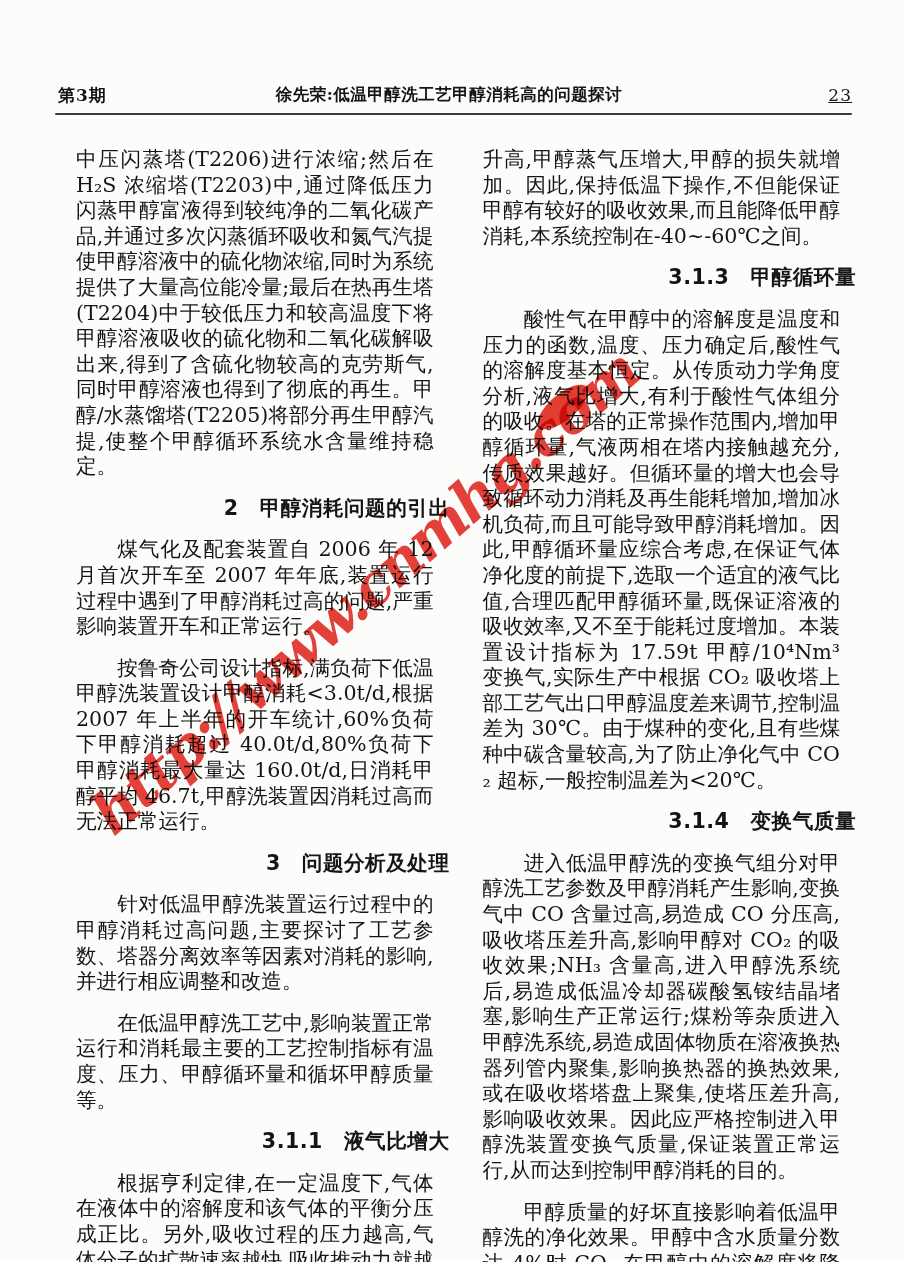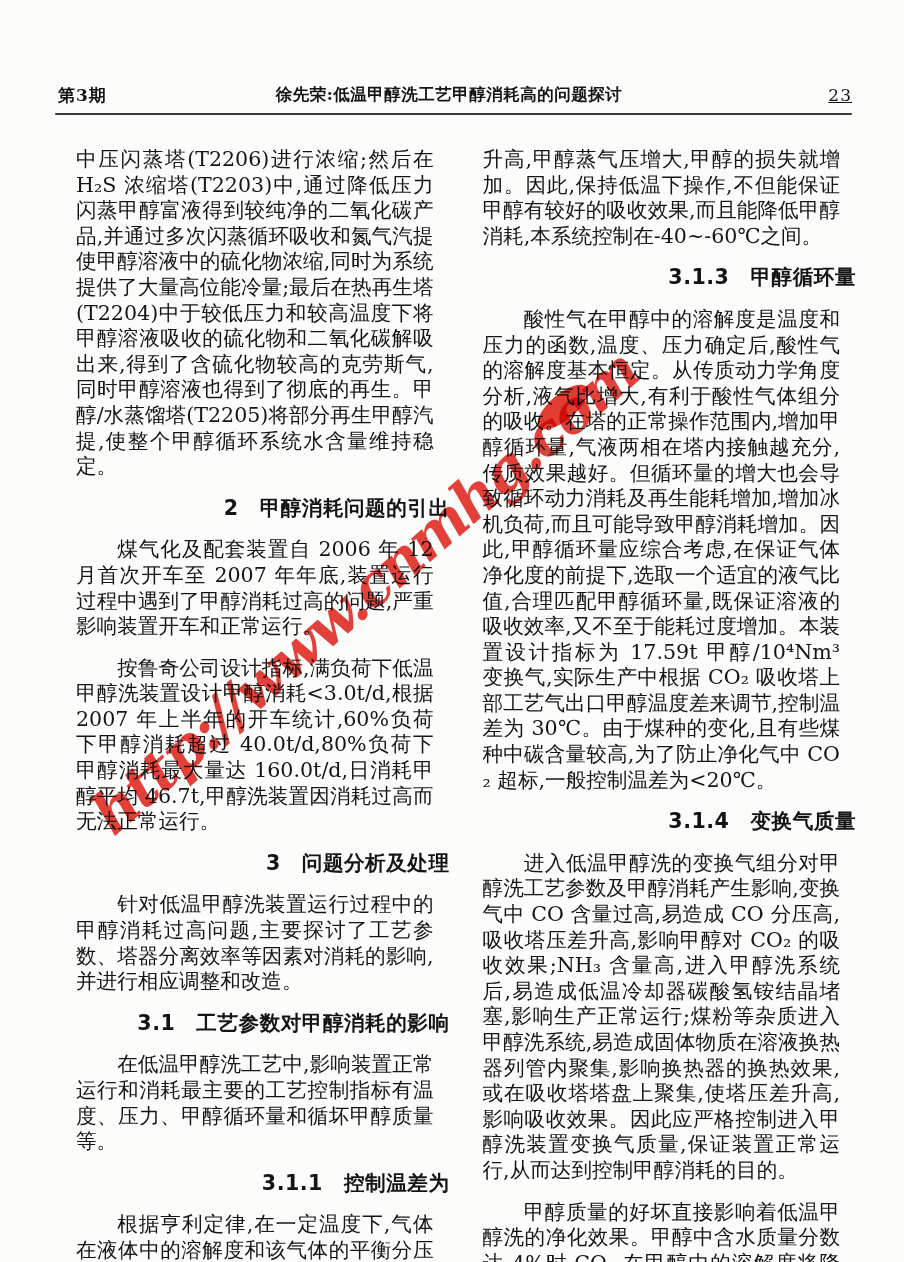--- a/index.html
+++ b/index.html
@@ -78,23 +78,22 @@
   <div class="header-rule"></div>
 
   <div class="content">
     <div class="col" id="left-column">
         <p class="paragraph">中压闪蒸塔(T2206)进行浓缩;然后在 H₂S 浓缩塔(T2203)中,通过降低压力闪蒸甲醇富液得到较纯净的二氧化碳产品,并通过多次闪蒸循环吸收和氮气汽提使甲醇溶液中的硫化物浓缩,同时为系统提供了大量高位能冷量;最后在热再生塔(T2204)中于较低压力和较高温度下将甲醇溶液吸收的硫化物和二氧化碳解吸出来,得到了含硫化物较高的克劳斯气,同时甲醇溶液也得到了彻底的再生。甲醇/水蒸馏塔(T2205)将部分再生甲醇汽提,使整个甲醇循环系统水含量维持稳定。</p>
         <h2 class="heading">2　甲醇消耗问题的引出</h2>
         <p class="paragraph indent">煤气化及配套装置自 2006 年 12 月首次开车至 2007 年年底,装置运行过程中遇到了甲醇消耗过高的问题,严重影响装置开车和正常运行。</p>
         <p class="paragraph indent">按鲁奇公司设计指标,满负荷下低温甲醇洗装置设计甲醇消耗&lt;3.0t/d,根据 2007 年上半年的开车统计,60%负荷下甲醇消耗超过 40.0t/d,80%负荷下甲醇消耗最大量达 160.0t/d,日消耗甲醇平均 46.7t,甲醇洗装置因消耗过高而无法正常运行。</p>
         <h2 class="heading">3　问题分析及处理</h2>
         <p class="paragraph indent">针对低温甲醇洗装置运行过程中的甲醇消耗过高问题,主要探讨了工艺参数、塔器分离效率等因素对消耗的影响,并进行相应调整和改造。</p>
-        <h2 class="heading">3.1　工艺参数对甲醇消耗的影响</h2>
         <p class="paragraph indent">在低温甲醇洗工艺中,影响装置正常运行和消耗最主要的工艺控制指标有温度、压力、甲醇循环量和循坏甲醇质量等。</p>
-        <h2 class="heading">3.1.1　控制温差为</h2>
+        <h2 class="heading">3.1.1　液气比增大</h2>
         <p class="paragraph indent">根据亨利定律,在一定温度下,气体在液体中的溶解度和该气体的平衡分压成正比。另外,吸收过程的压力越高,气体分子的扩散速率越快,吸收推动力就越大,吸收速率越快。因此,吸收过程压力增高,气、液两相接触好,有利于吸收过程的进行和气体净化效果的提高,因此在设备允许的前提下可尽量提高系统操作压力,保证吸收效果,降低甲醇消耗。</p>
         <p class="paragraph indent">温度是影响甲醇洗净化效果的最重要因素之一。低温甲醇洗的净化效果取决于酸性气体(CO₂、H₂S)在甲醇中的溶解度和达到气液平衡时酸性气在气相中的分压,而这两项因素都是温度的函数,采用较低的洗涤温度对气体的净化过程有利。另外,甲醇的蒸气压也是温度的函数,温度</p>
       </div>
     <div class="col" id="right-column">
         <p class="paragraph">升高,甲醇蒸气压增大,甲醇的损失就增加。因此,保持低温下操作,不但能保证甲醇有较好的吸收效果,而且能降低甲醇消耗,本系统控制在-40~-60℃之间。</p>
         <h2 class="heading">3.1.3　甲醇循环量</h2>
         <p class="paragraph indent">酸性气在甲醇中的溶解度是温度和压力的函数,温度、压力确定后,酸性气的溶解度基本恒定。从传质动力学角度分析,液气比增大,有利于酸性气体组分的吸收。在塔的正常操作范围内,增加甲醇循环量,气液两相在塔内接触越充分,传质效果越好。但循环量的增大也会导致循环动力消耗及再生能耗增加,增加冰机负荷,而且可能导致甲醇消耗增加。因此,甲醇循环量应综合考虑,在保证气体净化度的前提下,选取一个适宜的液气比值,合理匹配甲醇循环量,既保证溶液的吸收效率,又不至于能耗过度增加。本装置设计指标为 17.59t 甲醇/10⁴Nm³ 变换气,实际生产中根据 CO₂ 吸收塔上部工艺气出口甲醇温度差来调节,控制温差为 30℃。由于煤种的变化,且有些煤种中碳含量较高,为了防止净化气中 CO₂ 超标,一般控制温差为&lt;20℃。</p>
         <h2 class="heading">3.1.4　变换气质量</h2>
         <p class="paragraph indent">进入低温甲醇洗的变换气组分对甲醇洗工艺参数及甲醇消耗产生影响,变换气中 CO 含量过高,易造成 CO 分压高,吸收塔压差升高,影响甲醇对 CO₂ 的吸收效果;NH₃ 含量高,进入甲醇洗系统后,易造成低温冷却器碳酸氢铵结晶堵塞,影响生产正常运行;煤粉等杂质进入甲醇洗系统,易造成固体物质在溶液换热器列管内聚集,影响换热器的换热效果,或在吸收塔塔盘上聚集,使塔压差升高,影响吸收效果。因此应严格控制进入甲醇洗装置变换气质量,保证装置正常运行,从而达到控制甲醇消耗的目的。</p>
         <p class="paragraph indent">甲醇质量的好坏直接影响着低温甲醇洗的净化效果。甲醇中含水质量分数达 4%时,CO₂ 在甲醇中的溶解度将降低 15%,H₂S 的溶解度也会大幅度下降。另外,甲醇含水量增加,溶液密度增大,增加了动力消耗,而且对设备的腐蚀也会加剧,缩短装置使用年限。为保证甲醇的质量,生产中可采取以下措施。</p>

